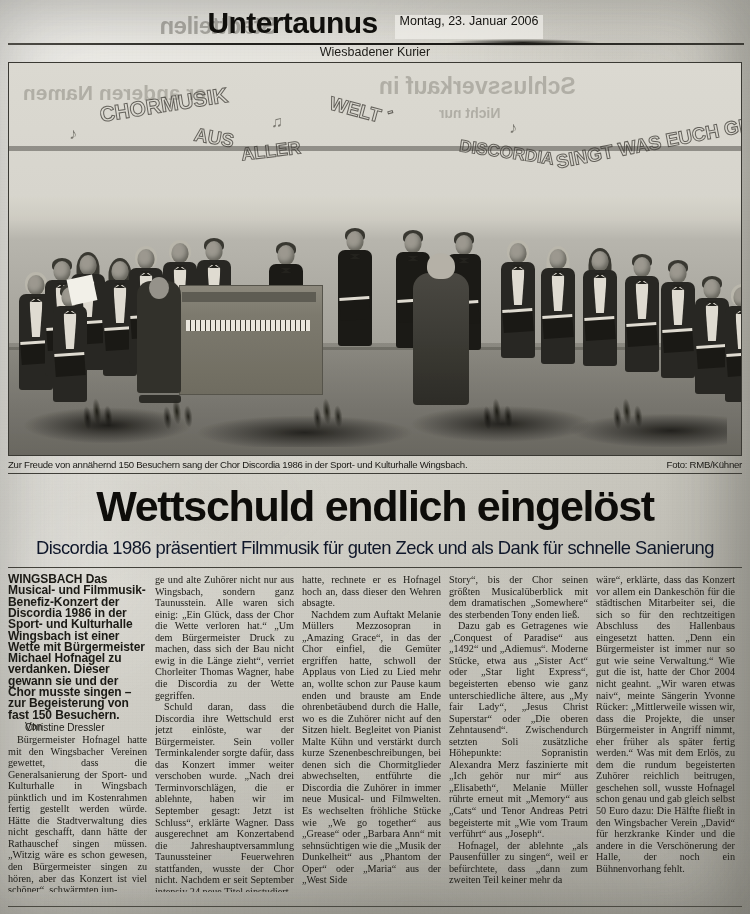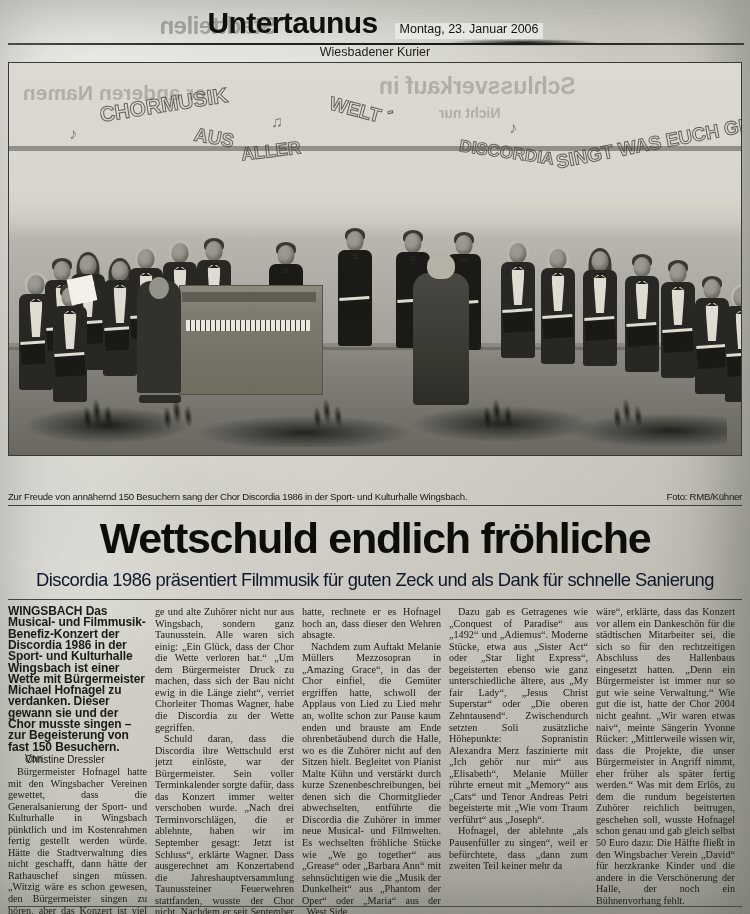--- a/index.html
+++ b/index.html
@@ -87,21 +87,21 @@
     letter-spacing: -0.6px;
     color: #100f0c;
     line-height: 1;
     padding-bottom: 1px;
   }
   .mast-date {
     font-family: "Liberation Sans", sans-serif;
     font-size: 12.5px;
     color: #141310;
     line-height: 1;
-    padding-bottom: 4px;
+    padding-bottom: 12px;
     background: rgba(244,243,238,0.65);
     padding-left: 5px;
     padding-right: 4px;
   }
   .mast-rule {
     position: absolute;
     left: 8px; right: 6px;
     top: 43px;
     height: 2px;
     background: linear-gradient(to right, #4e4c46 0%, #23221e 30%, #1a1916 62%, #3b3a34 100%);
@@ -317,21 +317,21 @@
     margin: 3px 8px 0 8px;
     display: flex;
     justify-content: space-between;
     align-items: baseline;
     font-family: "Liberation Sans", sans-serif;
     font-size: 9.6px;
     letter-spacing: -0.25px;
     color: #1a1915;
     padding-bottom: 3px;
   }
-  .caption-credit { white-space: nowrap; padding-left: 14px; margin-top: 32px; }
+  .caption-credit { white-space: nowrap; padding-left: 14px; }
   .caption-rule {
     margin: 0 8px;
     height: 1px;
     background: #3f3e38;
   }
 
   
   .headline {
     margin: 11px 8px 0 8px;
     text-align: center;
@@ -620,21 +620,21 @@
         <div class="voile"></div>
       </div>
     </div>
 
     <div class="caption-bar">
       <div>Zur Freude von annähernd 150 Besuchern sang der Chor Discordia 1986 in der Sport- und Kulturhalle Wingsbach.</div>
       <div class="caption-credit">Foto: RMB/Kühner</div>
     </div>
     <div class="caption-rule"></div>
 
-    <div class="headline">Wettschuld endlich fröhliche</div>
+    <div class="headline">Wettschuld endlich eingelöst</div>
     <div class="subhead">Discordia 1986 präsentiert Filmmusik für guten Zeck und als Dank für schnelle Sanierung</div>
     <div class="head-rule"></div>
 
     <div class="columns">
 
       <div class="col">
         <p class="lead noindent">WINGSBACH Das Musical- und Filmmusik-Benefiz-Konzert der Discordia 1986 in der Sport- und Kulturhalle Wingsbach ist einer Wette mit Bürgermeister Michael Hofnagel zu verdanken. Dieser gewann sie und der Chor musste singen – zur Begeisterung von fast 150 Besuchern.</p>
         <p class="byline">Von</p>
         <p class="byline" style="margin-top:-11px;">Christine Dressler</p>
         <p>Bürgermeister Hofnagel hatte mit den Wingsbacher Vereinen gewettet, dass die Generalsanierung der Sport- und Kulturhalle in Wingsbach pünktlich und im Kostenrahmen fertig gestellt werden würde. Hätte die Stadtverwaltung dies nicht geschafft, dann hätte der Rathauschef singen müssen. „Witzig wäre es schon gewesen, den Bürgermeister singen zu hören, aber das Konzert ist viel schöner“, schwärmten jun-</p>
@@ -644,20 +644,21 @@
         <p class="noindent">ge und alte Zuhörer nicht nur aus Wingsbach, sondern ganz Taunusstein. Alle waren sich einig: „Ein Glück, dass der Chor die Wette verloren hat.“ „Um dem Bürgermeister Druck zu machen, dass sich der Bau nicht ewig in die Länge zieht“, verriet Chorleiter Thomas Wagner, habe die Discordia zu der Wette gegriffen.</p>
         <p>Schuld daran, dass die Discordia ihre Wettschuld erst jetzt einlöste, war der Bürgermeister. Sein voller Terminkalender sorgte dafür, dass das Konzert immer weiter verschoben wurde. „Nach drei Terminvorschlägen, die er ablehnte, haben wir im September gesagt: Jetzt ist Schluss“, erklärte Wagner. Dass ausgerechnet am Konzertabend die Jahreshauptversammlung Taunussteiner Feuerwehren stattfanden, wusste der Chor nicht. Nachdem er seit September intensiv 24 neue Titel einstudiert</p>
       </div>
 
       <div class="col">
         <p class="noindent">hatte, rechnete er es Hofnagel hoch an, dass dieser den Wehren absagte.</p>
         <p>Nachdem zum Auftakt Melanie Müllers Mezzosopran in „Amazing Grace“, in das der Chor einfiel, die Gemüter ergriffen hatte, schwoll der Applaus von Lied zu Lied mehr an, wollte schon zur Pause kaum enden und brauste am Ende ohrenbetäubend durch die Halle, wo es die Zuhörer nicht auf den Sitzen hielt. Begleitet von Pianist Malte Kühn und verstärkt durch kurze Szenenbeschreibungen, bei denen sich die Chormitglieder abwechselten, entführte die Discordia die Zuhörer in immer neue Musical- und Filmwelten. Es wechselten fröhliche Stücke wie „We go together“ aus „Grease“ oder „Barbara Ann“ mit sehnsüchtigen wie die „Musik der Dunkelheit“ aus „Phantom der Oper“ oder „Maria“ aus der „West Side</p>
       </div>
 
       <div class="col">
+        <p class="noindent">Story“, bis der Chor seinen größten Musicalüberblick mit dem dramatischen „Somewhere“ des sterbenden Tony enden ließ.</p>
         <p>Dazu gab es Getragenes wie „Conquest of Paradise“ aus „1492“ und „Adiemus“. Moderne Stücke, etwa aus „Sister Act“ oder „Star light Express“, begeisterten ebenso wie ganz unterschiedliche ältere, aus „My fair Lady“, „Jesus Christ Superstar“ oder „Die oberen Zehntausend“. Zwischendurch setzten Soli zusätzliche Höhepunkte: Sopranistin Alexandra Merz faszinierte mit „Ich gehör nur mir“ aus „Elisabeth“, Melanie Müller rührte erneut mit „Memory“ aus „Cats“ und Tenor Andreas Petri begeisterte mit „Wie vom Traum verführt“ aus „Joseph“.</p>
         <p>Hofnagel, der ablehnte „als Pausenfüller zu singen“, weil er befürchtete, dass „dann zum zweiten Teil keiner mehr da</p>
       </div>
 
       <div class="col">
         <p class="noindent">wäre“, erklärte, dass das Konzert vor allem ein Dankeschön für die städtischen Mitarbeiter sei, die sich so für den rechtzeitigen Abschluss des Hallenbaus eingesetzt hatten. „Denn ein Bürgermeister ist immer nur so gut wie seine Verwaltung.“ Wie gut die ist, hatte der Chor 2004 nicht geahnt. „Wir waren etwas naiv“, meinte Sängerin Yvonne Rücker: „Mittlerweile wissen wir, dass die Projekte, die unser Bürgermeister in Angriff nimmt, eher früher als später fertig werden.“ Was mit dem Erlös, zu dem die rundum begeisterten Zuhörer reichlich beitrugen, geschehen soll, wusste Hofnagel schon genau und gab gleich selbst 50 Euro dazu: Die Hälfte fließt in den Wingsbacher Verein „David“ für herzkranke Kinder und die andere in die Verschönerung der Halle, der noch ein Bühnenvorhang fehlt.</p>
       </div>
 
     </div>
   </div>

